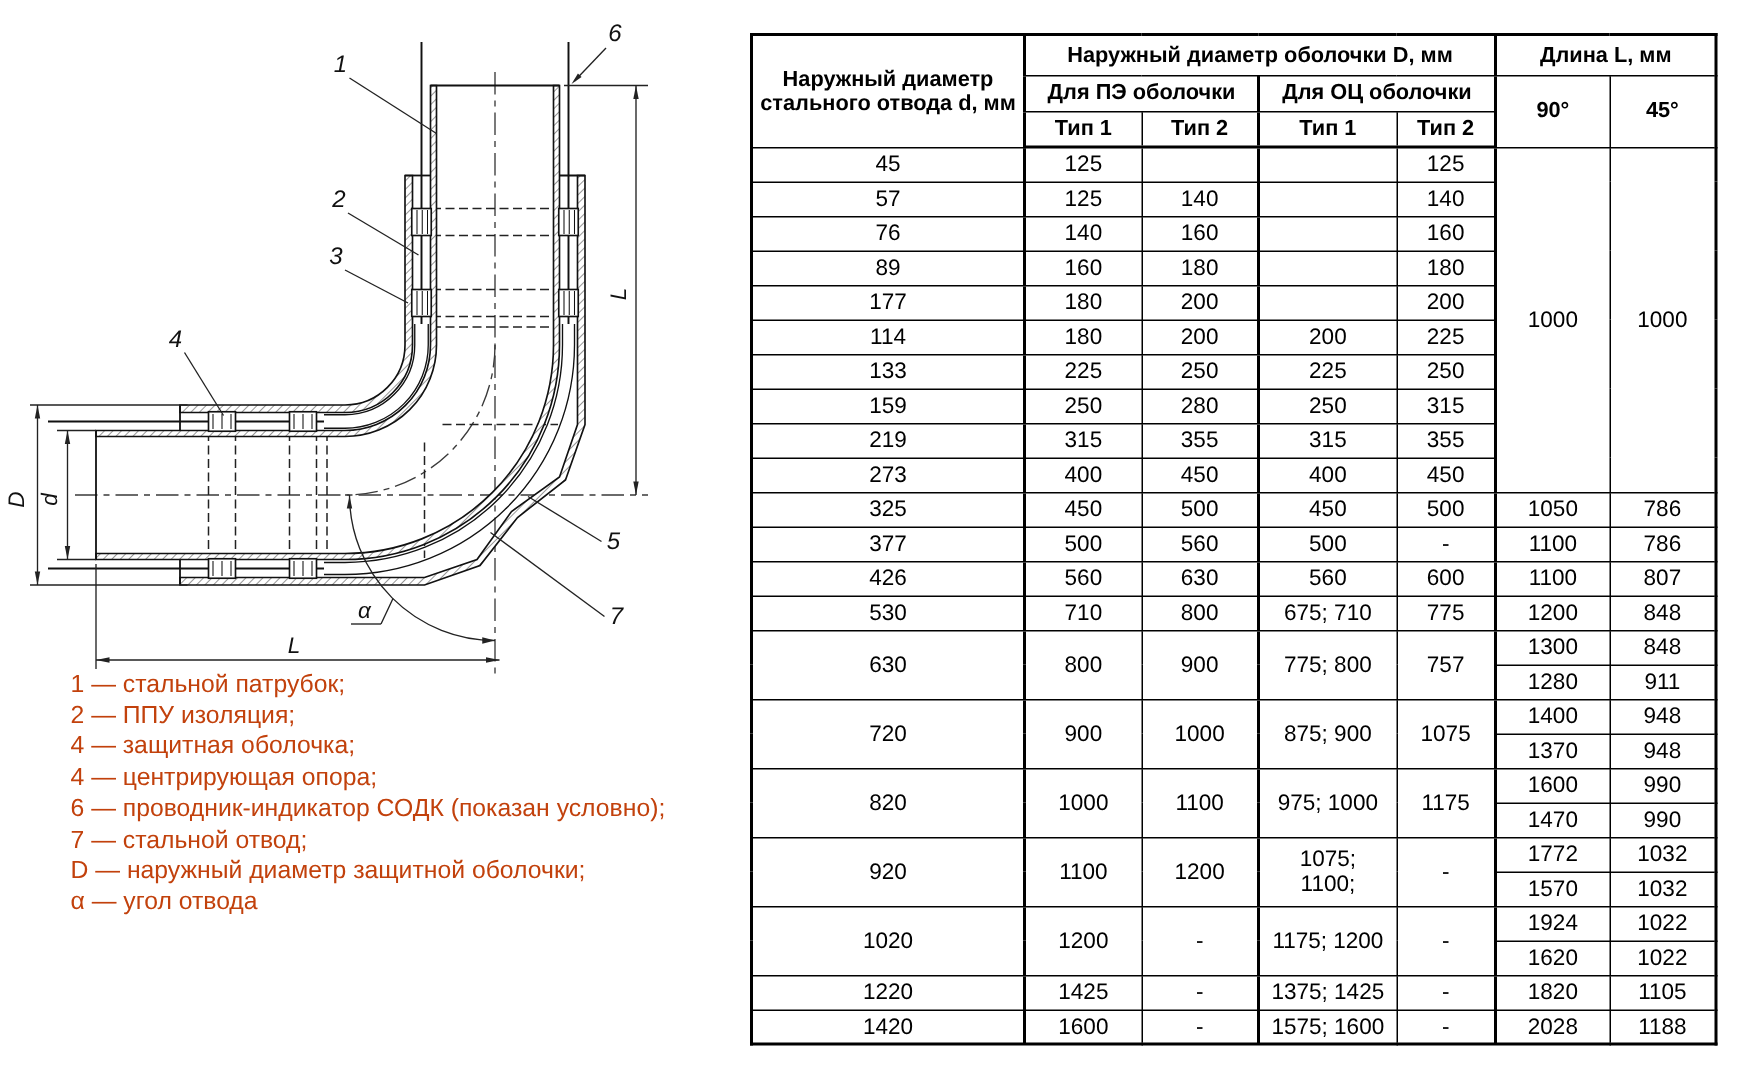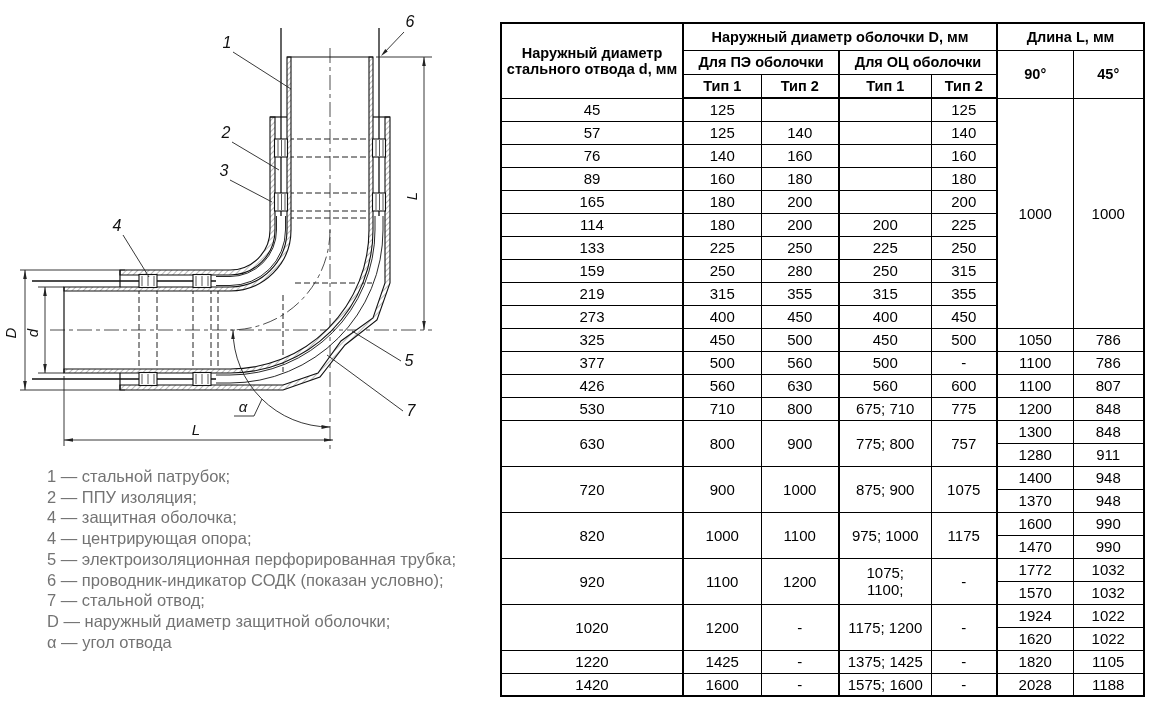--- a/index.html
+++ b/index.html
@@ -1,19 +1,19 @@
 <!DOCTYPE html>
 <html><head>
 <meta charset="utf-8">
 <style>
   html,body{margin:0;padding:0;background:#fff;}
   .stage{position:relative;width:1164px;height:718px;background:#fff;overflow:hidden;
          font-family:"Liberation Sans",sans-serif;color:#000;}
   svg.diagram{position:absolute;left:0;top:0;}
-  .legend{position:absolute;left:47px;top:466px;font-size:16.5px;line-height:20.7px;color:#737373;}
+  .legend{position:absolute;left:47px;top:446px;font-size:16.5px;line-height:20.7px;color:#c2410c;}
   .legend div{white-space:nowrap;}
   table.dims{position:absolute;left:500px;top:22px;width:643px;table-layout:fixed;
              border-collapse:collapse;border:2px solid #000;text-align:center;
              font-size:15px;color:#000;}
   table.dims th,table.dims td{border:1px solid #000;padding:0 2px;vertical-align:middle;
              white-space:pre-line;line-height:17px;overflow:hidden;}
   table.dims th{font-weight:bold;font-size:14.5px;line-height:16px;}
   table.dims .bl{border-left-width:2px;}
   thead tr.r1{height:27px;} thead tr.r2{height:24px;} thead tr.r3{height:24px;}
   thead tr.r3 th{border-bottom-width:2px;}
@@ -184,21 +184,20 @@
       <text class="dlbl" x="38" y="333" transform="rotate(-90,38,333)">d</text>
       <text class="dlbl" x="243" y="412">α</text>
     </g>
   </svg>
 
   <div class="legend" id="legend">
       <div>1 — стальной патрубок;</div>
       <div>2 — ППУ изоляция;</div>
       <div>4 — защитная оболочка;</div>
       <div>4 — центрирующая опора;</div>
-      <div>5 — электроизоляционная перфорированная трубка;</div>
       <div>6 — проводник-индикатор СОДК (показан условно);</div>
       <div>7 — стальной отвод;</div>
       <div>D — наружный диаметр защитной оболочки;</div>
       <div>α — угол отвода</div>
     </div>
 
   <table class="dims">
     <colgroup>
       <col style="width:182px">
         <col style="width:78px">
@@ -252,21 +251,21 @@
           <td>160</td>
         </tr>
         <tr>
           <td>89</td>
           <td class="bl">160</td>
           <td>180</td>
           <td class="bl"></td>
           <td>180</td>
         </tr>
         <tr>
-          <td>165</td>
+          <td>177</td>
           <td class="bl">180</td>
           <td>200</td>
           <td class="bl"></td>
           <td>200</td>
         </tr>
         <tr>
           <td>114</td>
           <td class="bl">180</td>
           <td>200</td>
           <td class="bl">200</td>

